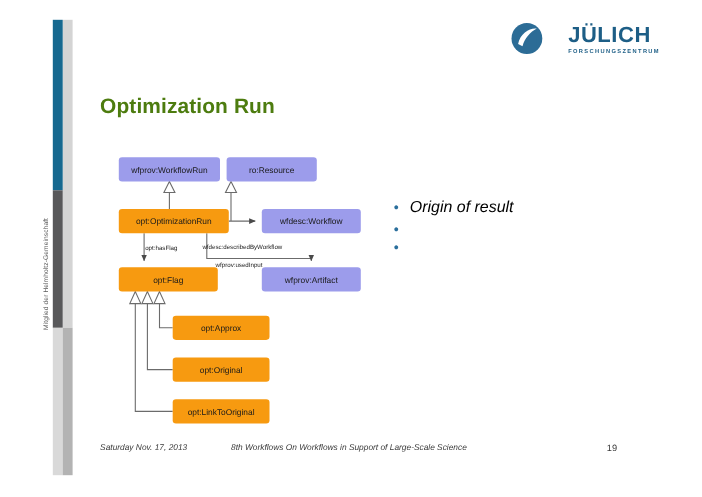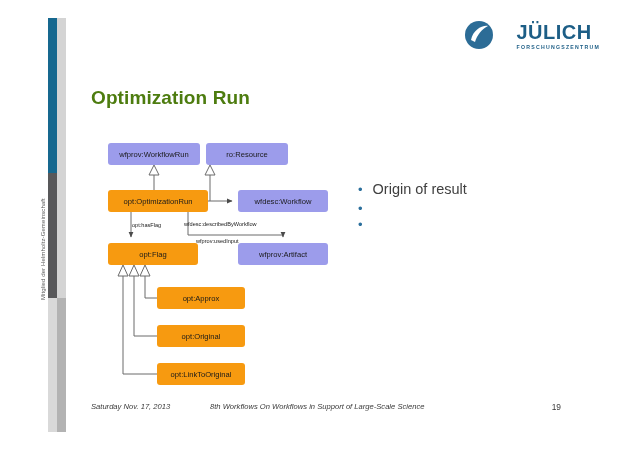--- a/index.html
+++ b/index.html
@@ -154,22 +154,23 @@
     gap: 10px;
     margin-bottom: 3px;
   }
   .bullet-dot {
     color: #2b6f9c;
     font-size: 13px;
     line-height: 1;
   }
   .bullet-text {
     font-size: 14.5px;
-    color: #404040;
+    color: #000000;
     line-height: 1.32;
+    font-style: italic;
   }
 
   
   #footer {
     position: absolute;
     left: 91px;
     top: 402px;
     width: 470px;
     font-style: italic;
     font-size: 7.6px;

